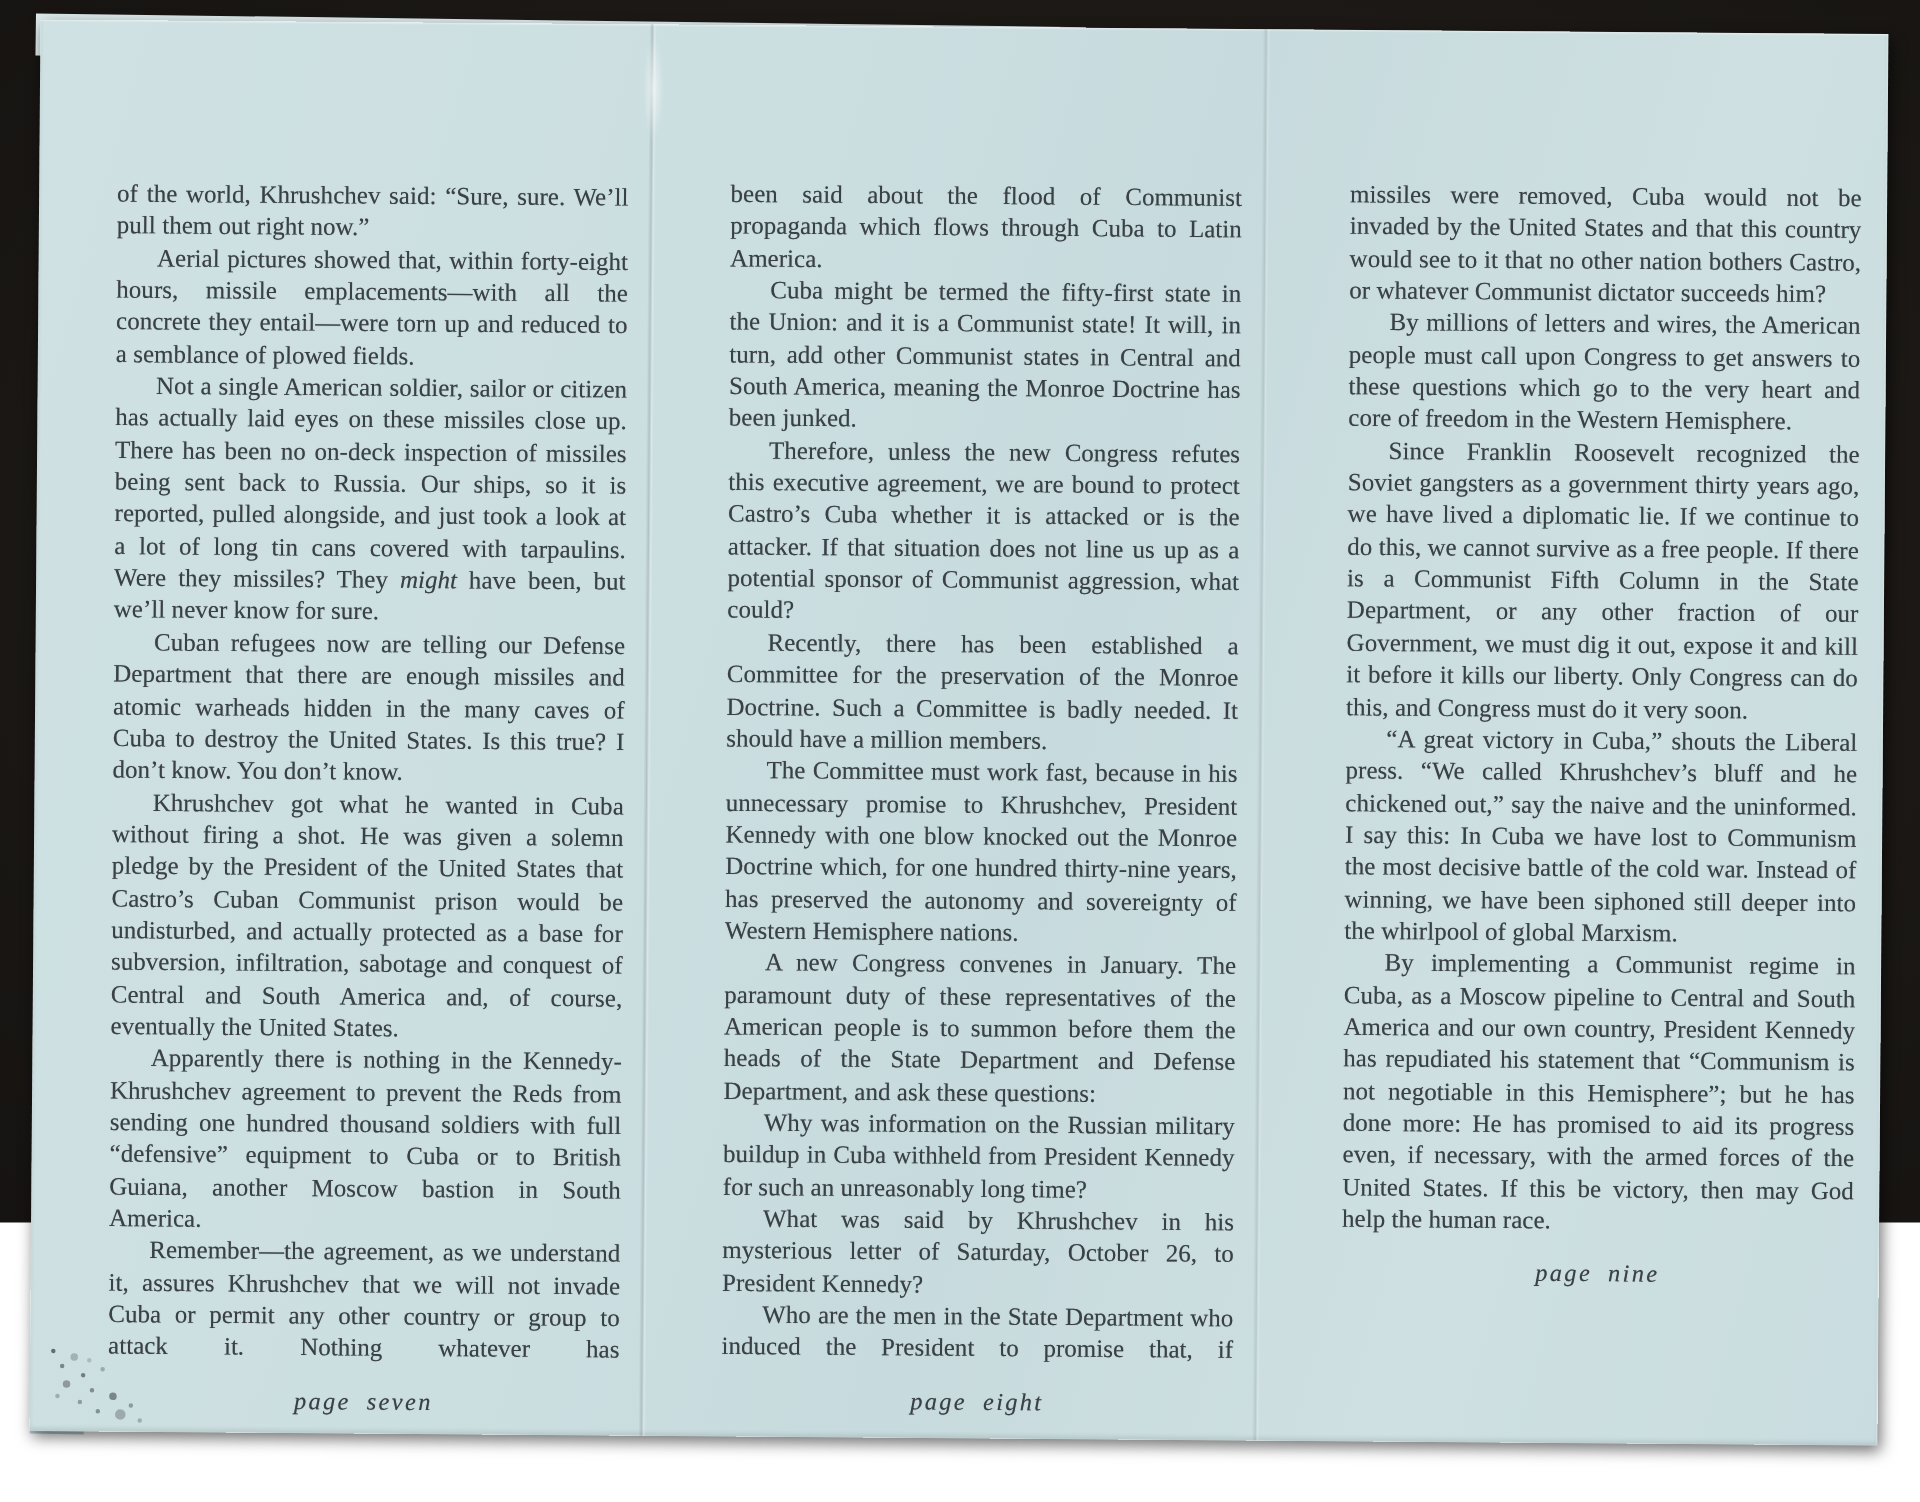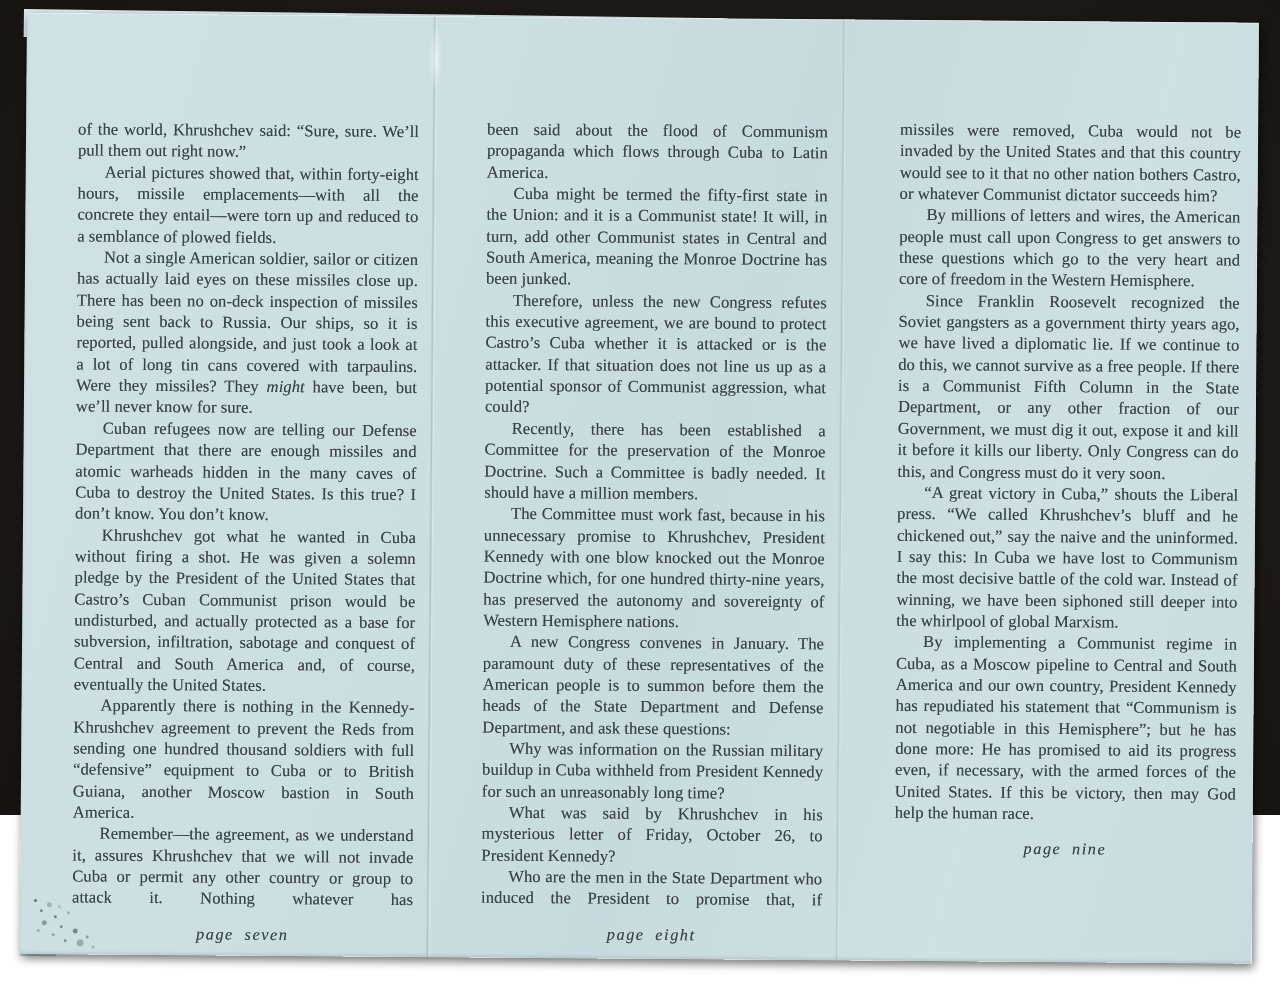--- a/index.html
+++ b/index.html
@@ -140,28 +140,28 @@
           <p class="para indent"><span>Cuban refugees now are telling our Defense Department that there are enough missiles and atomic warheads hidden in the many caves of Cuba to destroy the United States. Is this true? I don’t know. You don’t know.</span></p>
           <p class="para indent"><span>Khrushchev got what he wanted in Cuba without firing a shot. He was given a solemn pledge by the President of the United States that Castro’s Cuban Communist prison would be undisturbed, and actually protected as a base for subversion, infiltration, sabotage and conquest of Central and South America and, of course, eventually the United States.</span></p>
           <p class="para indent"><span>Apparently there is nothing in the Kennedy-Khrushchev agreement to prevent the Reds from sending one hundred thousand soldiers with full “defensive” equipment to Cuba or to British Guiana, another Moscow bastion in South America.</span></p>
           <p class="para indent cont"><span>Remember—the agreement, as we understand it, assures Khrushchev that we will not invade Cuba or permit any other country or group to attack it. Nothing whatever has</span></p>
         </div>
       <div class="page-label">page seven</div>
     </div>
 
     <div class="column col-2">
       <div class="col-body">
-          <p class="para"><span>been said about the flood of Communism propaganda which flows through Cuba to Latin America.</span></p>
+          <p class="para"><span>been said about the flood of Communist propaganda which flows through Cuba to Latin America.</span></p>
           <p class="para indent"><span>Cuba might be termed the fifty-first state in the Union:  and it is a Communist state!  It will, in turn, add other Communist states in Central and South America, meaning the Monroe Doctrine has been junked.</span></p>
           <p class="para indent"><span>Therefore, unless the new Congress refutes this executive agreement, we are bound to protect Castro’s Cuba whether it is attacked or is the attacker. If that situation does not line us up as a potential sponsor of Communist aggression, what could?</span></p>
           <p class="para indent"><span>Recently, there has been established a Committee for the preservation of the Monroe Doctrine. Such a Committee is badly needed. It should have a million members.</span></p>
           <p class="para indent"><span>The Committee must work fast, because in his unnecessary promise to Khrushchev, President Kennedy with one blow knocked out the Monroe Doctrine which, for one hundred thirty-nine years, has preserved the autonomy and sovereignty of Western Hemisphere nations.</span></p>
           <p class="para indent"><span>A new Congress convenes in January. The paramount duty of these representatives of the American people is to summon before them the heads of the State Department and Defense Department, and ask these questions:</span></p>
           <p class="para indent"><span>Why was information on the Russian military buildup in Cuba withheld from President Kennedy for such an unreasonably long time?</span></p>
-          <p class="para indent"><span>What was said by Khrushchev in his mysterious letter of Friday, October 26, to President Kennedy?</span></p>
+          <p class="para indent"><span>What was said by Khrushchev in his mysterious letter of Saturday, October 26, to President Kennedy?</span></p>
           <p class="para indent cont"><span>Who are the men in the State Department who induced the President to promise that, if</span></p>
         </div>
       <div class="page-label">page eight</div>
     </div>
 
     <div class="column col-3">
       <div class="col-body">
           <p class="para"><span>missiles were removed, Cuba would not be invaded by the United States and that this country would see to it that no other nation bothers Castro, or whatever Communist dictator succeeds him?</span></p>
           <p class="para indent"><span>By millions of letters and wires, the American people must call upon Congress to get answers to these questions which go to the very heart and core of freedom in the Western Hemisphere.</span></p>
           <p class="para indent"><span>Since Franklin Roosevelt recognized the Soviet gangsters as a government thirty years ago, we have lived a diplomatic lie. If we continue to do this, we cannot survive as a free people. If there is a Communist Fifth Column in the State Department, or any other fraction of our Government, we must dig it out, expose it and kill it before it kills our liberty. Only Congress can do this, and Congress must do it very soon.</span></p>

